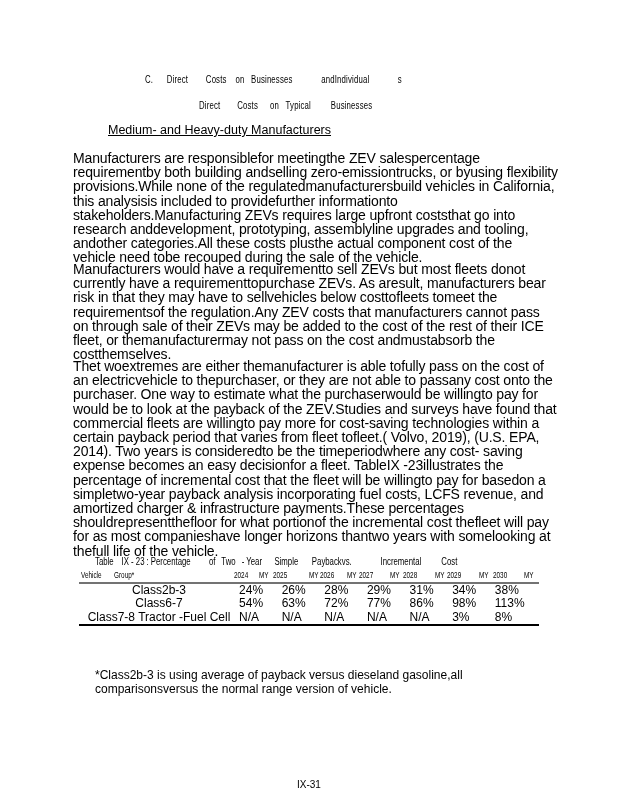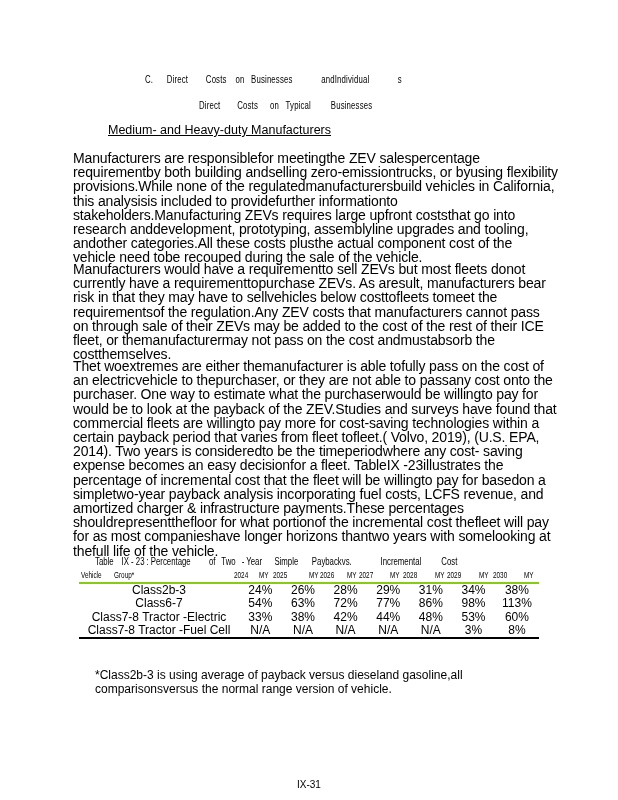--- a/index.html
+++ b/index.html
@@ -8,27 +8,27 @@
   .hdr { position: absolute; font-family: "Liberation Sans", sans-serif; font-size: 10px;
          transform: scaleX(0.78); transform-origin: left top; white-space: nowrap; letter-spacing: 0.2px; }
   .hdr span { display: inline-block; }
   .sub { position: absolute; left: 108px; top: 123px; font-size: 12.5px; text-decoration: underline; }
   .para { position: absolute; left: 73px; width: 485px; font-size: 14px; line-height: 14.2px;
           letter-spacing: -0.15px; margin: 0; }
   .caption { position: absolute; left: 95px; top: 556px; font-size: 10px; white-space: nowrap;
              transform: scaleX(0.78); transform-origin: left top; }
   .caption span { display: inline-block; }
   .colhdr { position: absolute; left: 79px; top: 568px; width: 460px; height: 14px;
-            border-bottom: 2px solid #84cc16; font-size: 8.5px; }
+            border-bottom: 2px solid #737373; font-size: 8.5px; }
   .colhdr span { position: absolute; top: 2px; transform: scaleX(0.75); transform-origin: left top; white-space: nowrap; }
   table.data { position: absolute; left: 79px; top: 584px; width: 460px; border-collapse: collapse;
                font-size: 12px; border-bottom: 2px solid #000; }
   table.data td { padding: 0; height: 13.3px; line-height: 13.3px; }
   table.data td.lbl { width: 166px; white-space: nowrap; text-align: center; }
-  table.data td.val { width: 49px; text-align: center; }
+  table.data td.val { width: 49px; text-align: left; }
   .note { position: absolute; left: 95px; top: 668px; font-size: 12px; line-height: 14px; width: 440px; }
   .footer { position: absolute; left: 297px; top: 755px; font-size: 10px; margin-top: 24px; }
 </style>
 </head>
 <body>
 
 <div class="hdr" style="left:145px; top:74px;">
   <span style="width:28px">C.</span><span style="width:50px">Direct</span><span style="width:38px">Costs</span><span style="width:20px">on</span><span style="width:90px">Businesses</span><span style="width:98px">andIndividual</span><span>s</span>
 </div>
 
@@ -81,30 +81,20 @@
       <td class="lbl">Class6-7</td>
       <td class="val">54%</td>
       <td class="val">63%</td>
       <td class="val">72%</td>
       <td class="val">77%</td>
       <td class="val">86%</td>
       <td class="val">98%</td>
       <td class="val">113%</td>
     </tr>
     <tr>
-      <td class="lbl">Class7-8 Tractor -Electric</td>
-      <td class="val">33%</td>
-      <td class="val">38%</td>
-      <td class="val">42%</td>
-      <td class="val">44%</td>
-      <td class="val">48%</td>
-      <td class="val">53%</td>
-      <td class="val">60%</td>
-    </tr>
-    <tr>
       <td class="lbl">Class7-8 Tractor -Fuel  Cell</td>
       <td class="val">N/A</td>
       <td class="val">N/A</td>
       <td class="val">N/A</td>
       <td class="val">N/A</td>
       <td class="val">N/A</td>
       <td class="val">3%</td>
       <td class="val">8%</td>
     </tr>
   </tbody>

